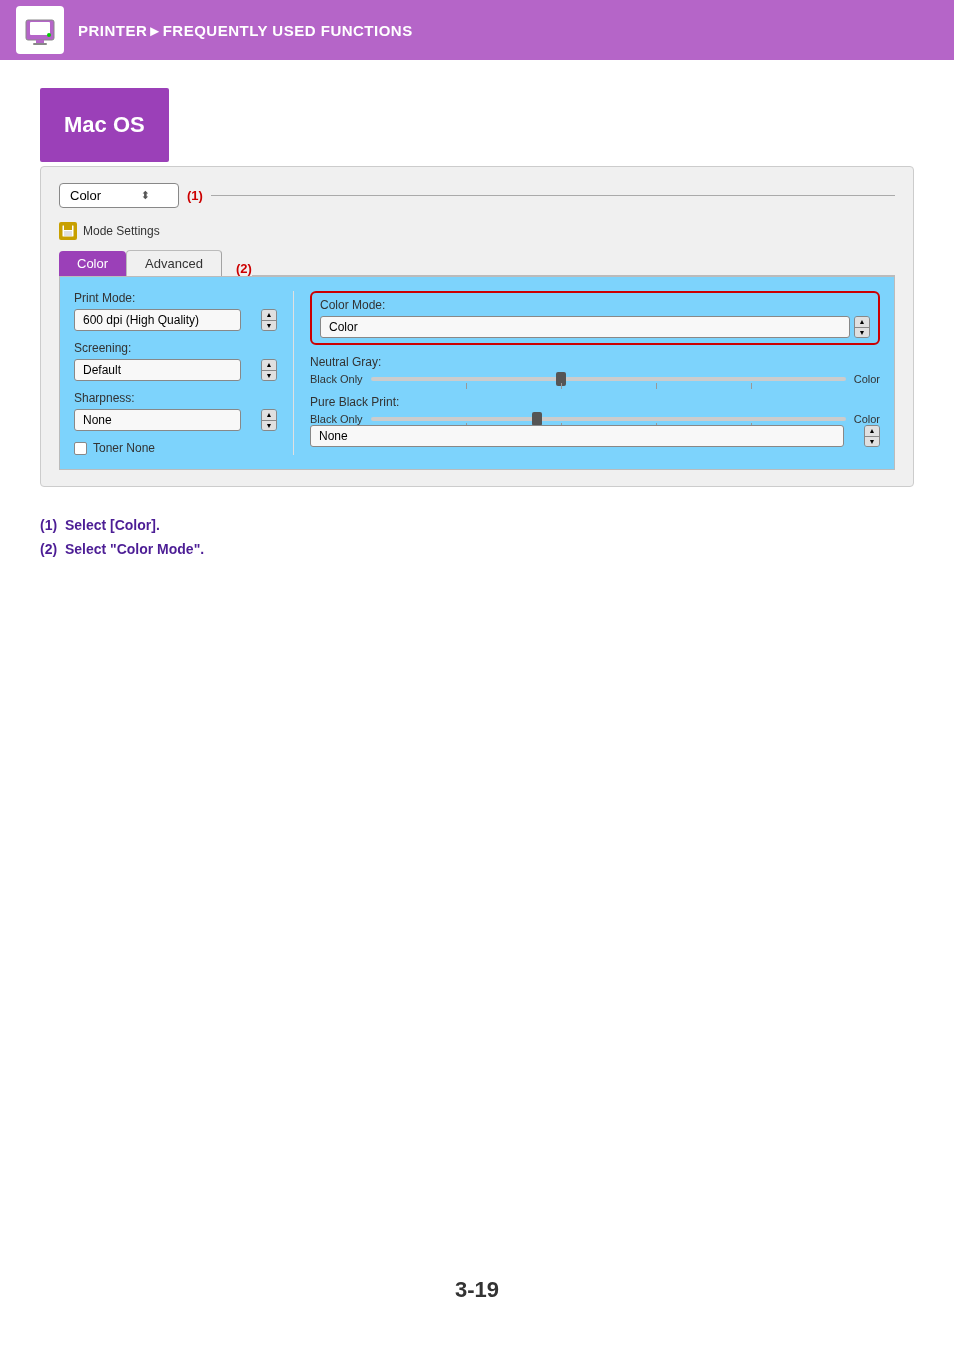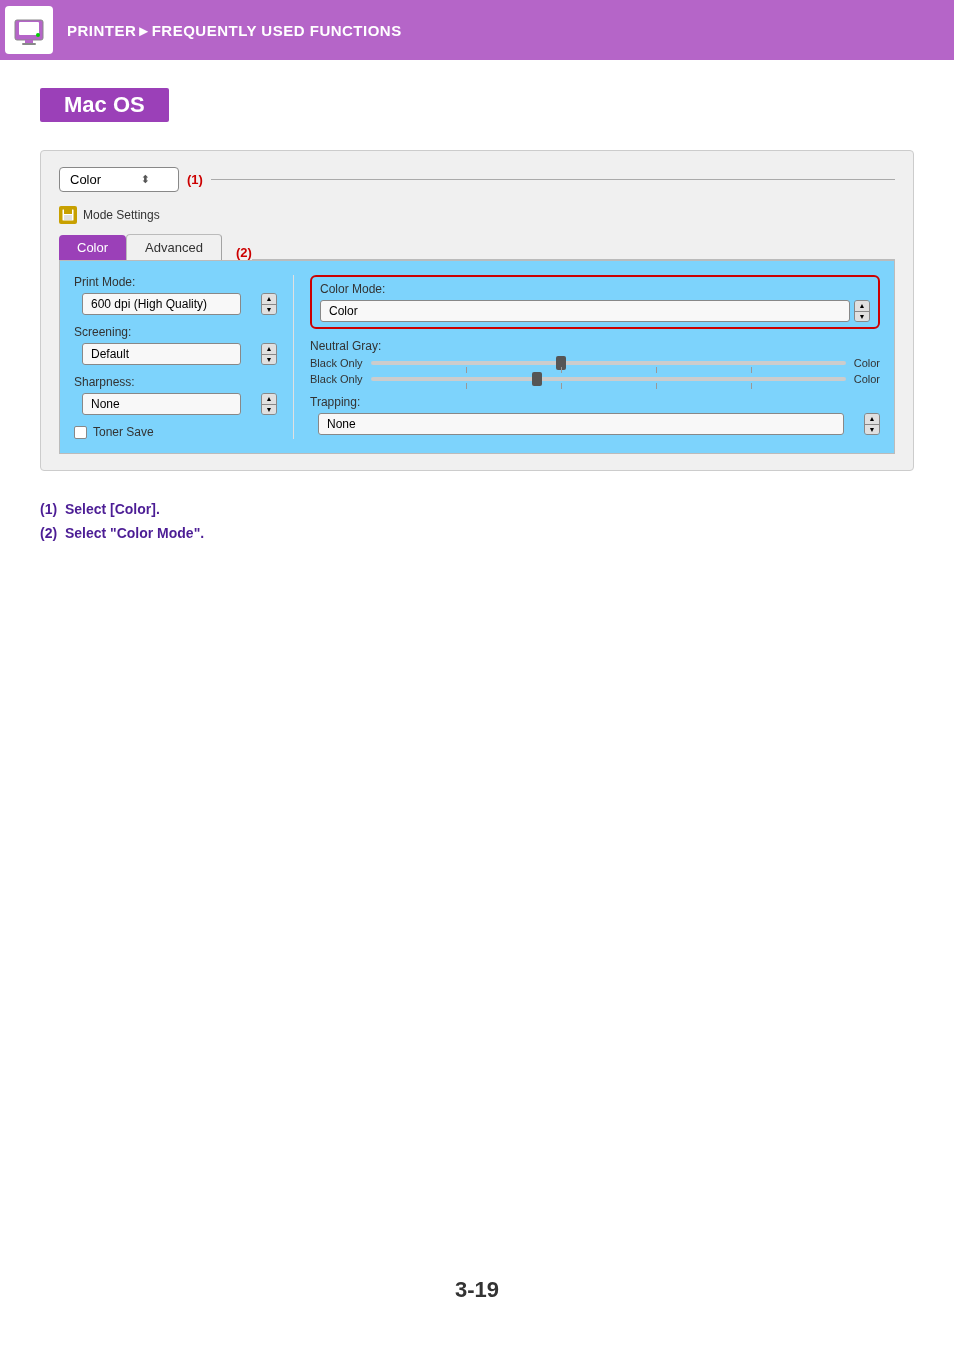--- a/index.html
+++ b/index.html
@@ -9,21 +9,21 @@
       width: 954px;
       min-height: 1350px;
       position: relative;
     }
 
     
     .header {
       background: #b565c8;
       display: flex;
       align-items: center;
-      padding: 8px 5px;
+      padding: 8px 16px;
       height: 60px;
     }
     .header-icon {
       width: 48px;
       height: 48px;
       background: #fff;
       border-radius: 4px;
       display: flex;
       align-items: center;
       justify-content: center;
@@ -40,23 +40,23 @@
       font-weight: bold;
       letter-spacing: 0.5px;
     }
 
     
     .macos-badge {
       background: #9b40b8;
       color: #fff;
       font-size: 22px;
       font-weight: bold;
-      padding: 4px 24px;
+      padding: 24px 24px;
       display: inline-block;
-      margin: 28px 0 28px 40px;
+      margin: 28px 0 4px 40px;
       border-radius: 2px;
     }
 
     
     .dialog-area {
       margin: 0 40px 30px 40px;
       border: 1px solid #ccc;
       background: #f0f0f0;
       border-radius: 4px;
       padding: 16px 18px;
@@ -181,21 +181,20 @@
       font-weight: normal;
     }
     .field-label:first-child {
       margin-top: 0;
     }
 
     .select-row {
       display: flex;
       align-items: center;
       gap: 20px;
-      margin-left: 8px;
     }
     .select-box {
       border: 1px solid #888;
       background: #f8f8f8;
       border-radius: 3px;
       padding: 3px 24px 3px 8px;
       font-size: 12px;
       position: relative;
       flex: 1;
       display: flex;
@@ -396,21 +395,21 @@
           <span>None</span>
         </div>
         <div class="select-stepper">
           <div class="stepper-up">▲</div>
           <div class="stepper-down">▼</div>
         </div>
       </div>
 
       <div class="checkbox-row">
         <div class="checkbox-box"></div>
-        <span class="checkbox-label">Toner Save</span>
+        <span class="checkbox-label">Toner None</span>
       </div>
     </div>
 
     <div class="right-col">
 
       <div class="color-mode-box">
         <div class="field-label" style="margin-top:0;">Color Mode:</div>
         <div class="color-mode-select-row">
           <div class="select-box">
             <span>Color</span>
@@ -428,33 +427,33 @@
         <div class="slider-track">
           <div class="slider-thumb"></div>
           <div class="slider-tick" style="left:20%;"></div>
           <div class="slider-tick" style="left:40%;"></div>
           <div class="slider-tick" style="left:60%;"></div>
           <div class="slider-tick" style="left:80%;"></div>
         </div>
         <span class="slider-label-sm">Color</span>
       </div>
 
+      <div class="field-label">Pure Black Print:</div>
       <div class="slider-row">
         <span class="slider-label-sm">Black Only</span>
         <div class="slider-track">
           <div class="slider-thumb" style="left:35%;"></div>
           <div class="slider-tick" style="left:20%;"></div>
           <div class="slider-tick" style="left:40%;"></div>
           <div class="slider-tick" style="left:60%;"></div>
           <div class="slider-tick" style="left:80%;"></div>
         </div>
         <span class="slider-label-sm">Color</span>
       </div>
 
-      <div class="field-label">Trapping:</div>
       <div class="select-row">
         <div class="select-box">
           <span>None</span>
         </div>
         <div class="select-stepper">
           <div class="stepper-up">▲</div>
           <div class="stepper-down">▼</div>
         </div>
       </div>
     </div>

